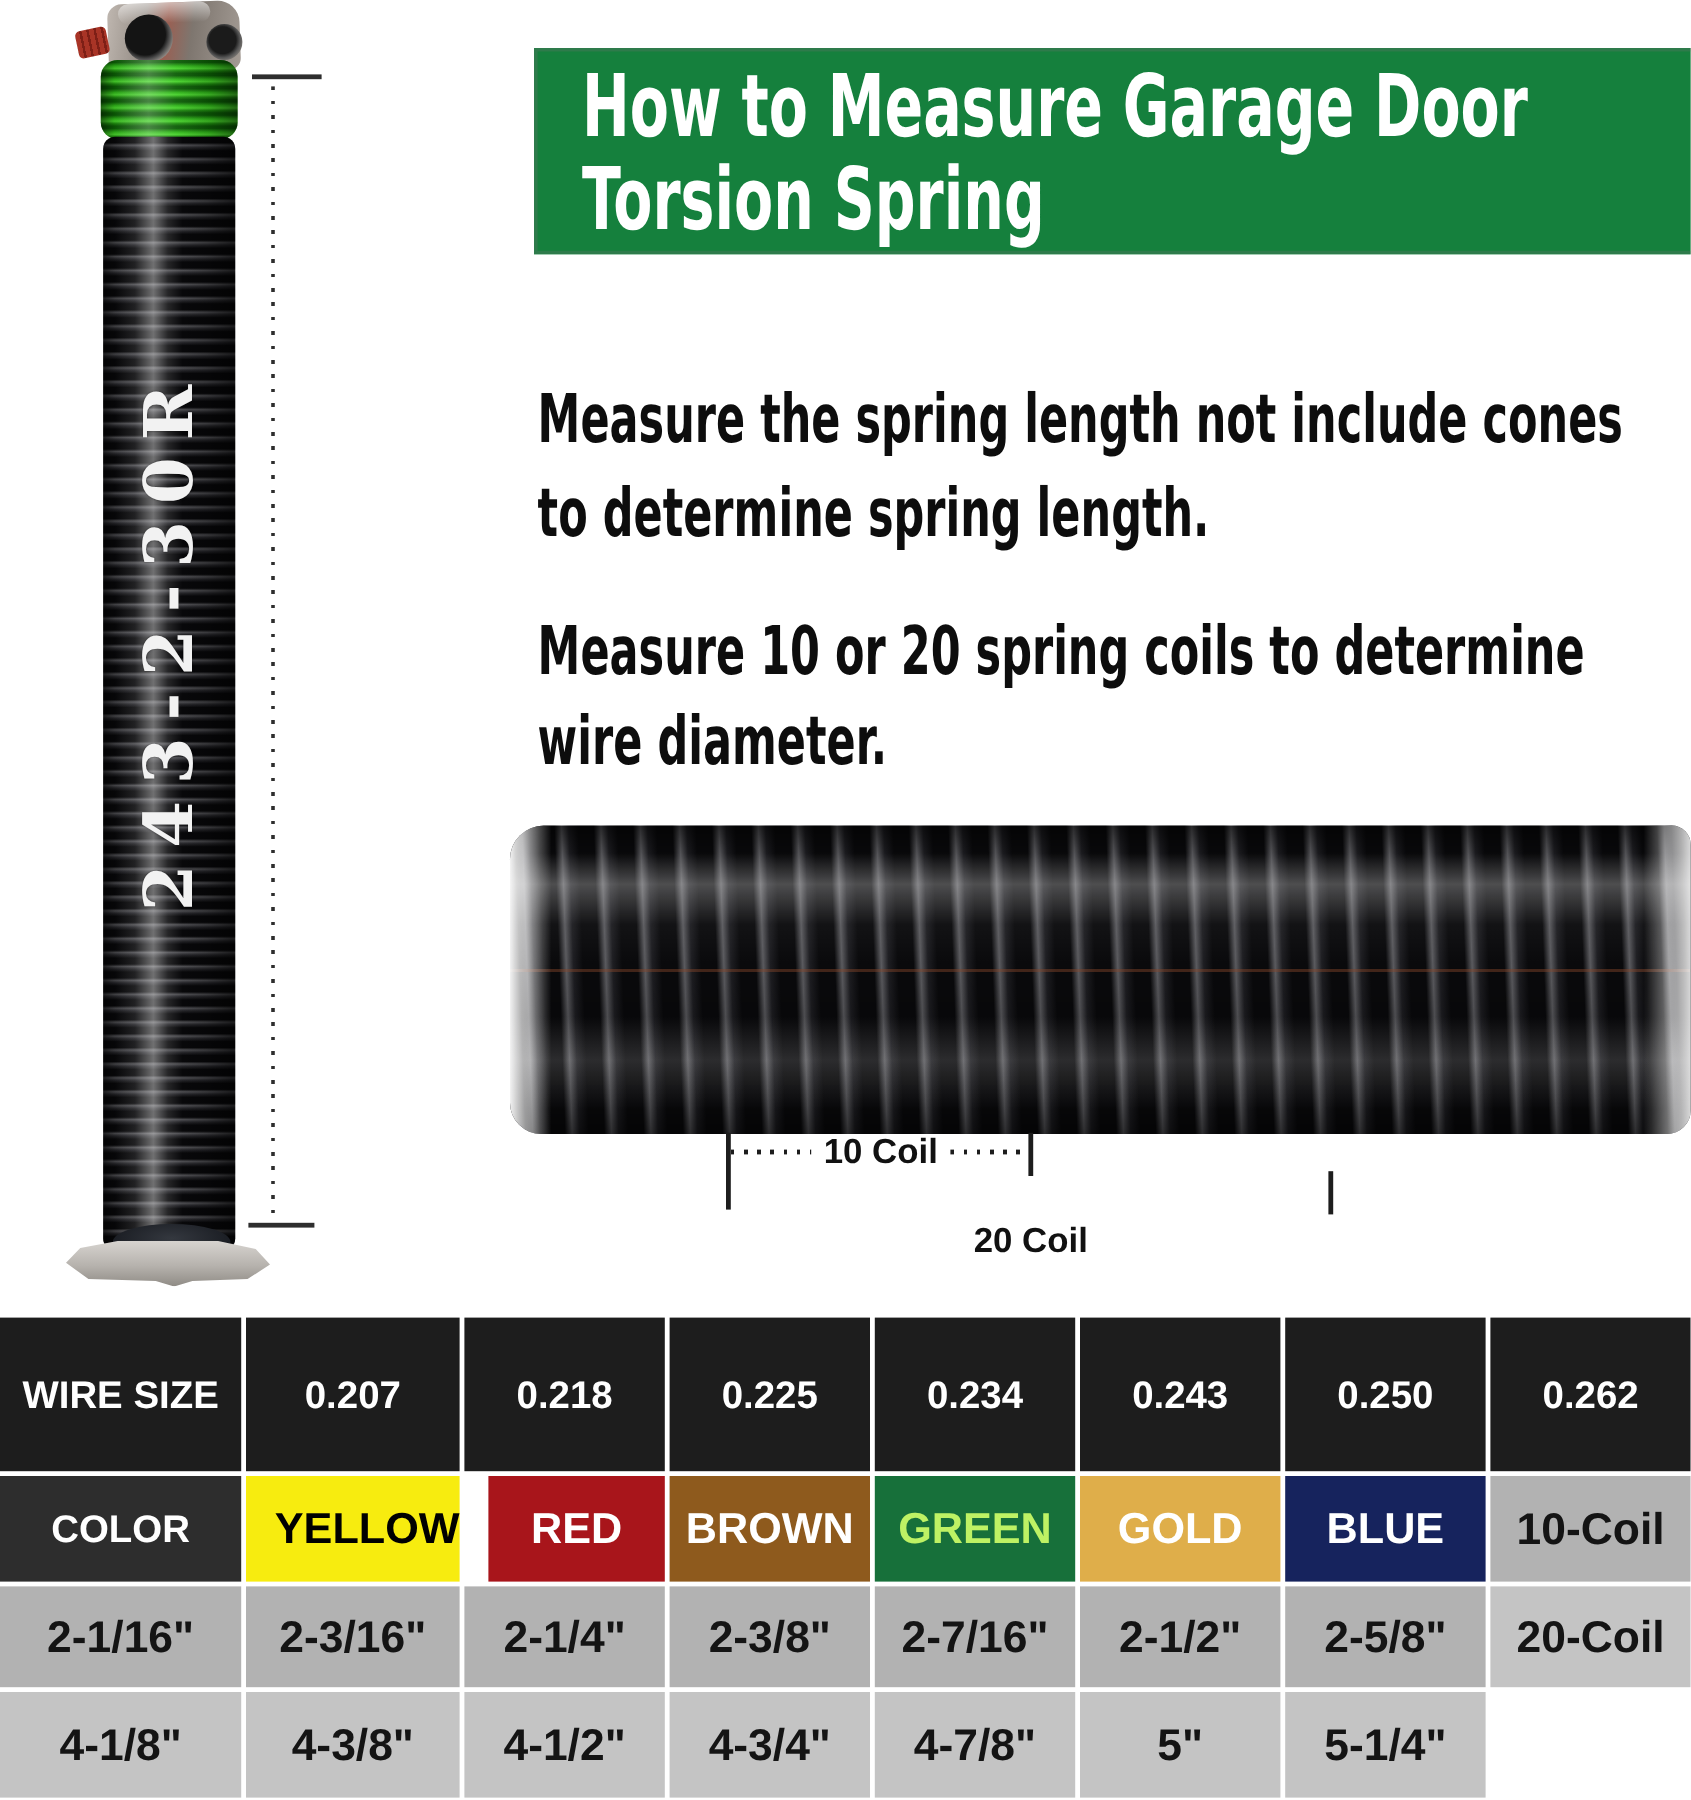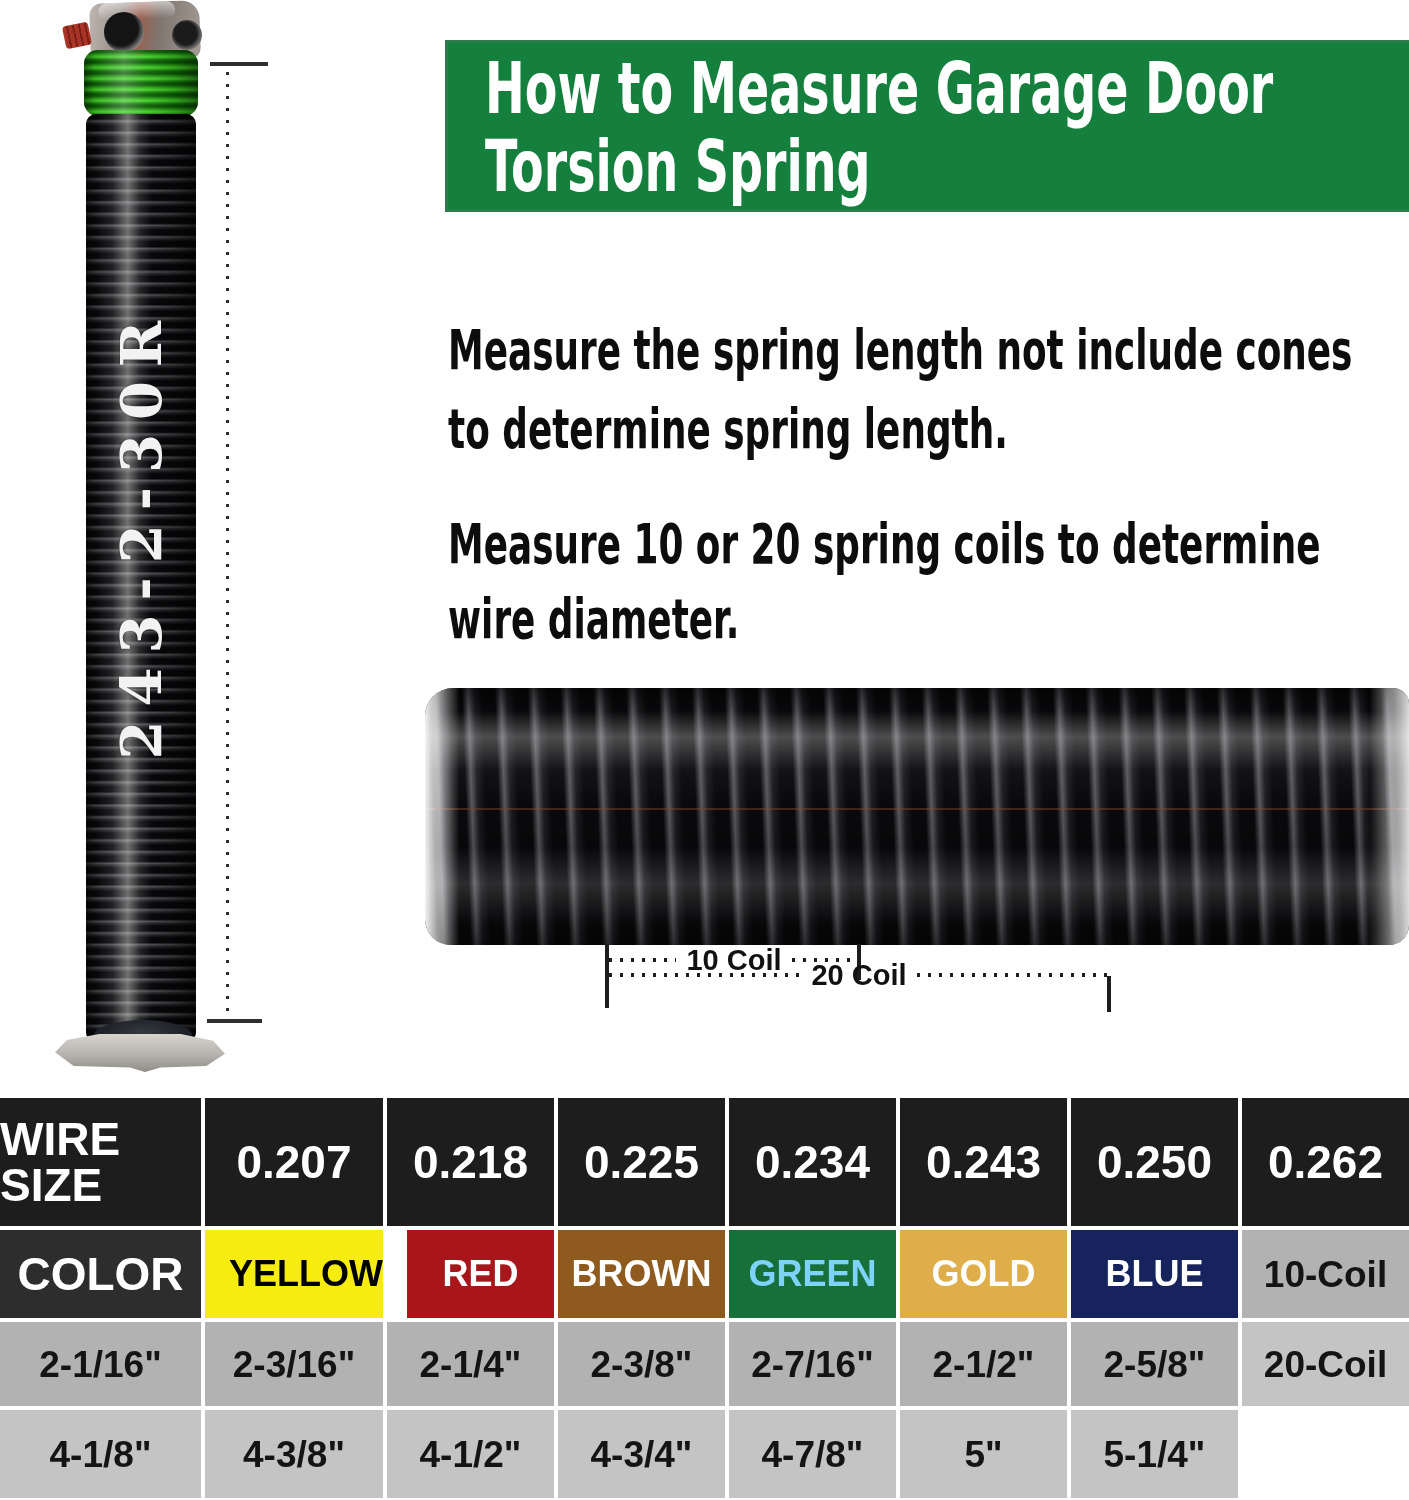--- a/index.html
+++ b/index.html
@@ -68,29 +68,29 @@
     linear-gradient(180deg,transparent 0 46.6%,rgba(135,70,42,.45) 46.6% 47.4%,transparent 47.4%),
     linear-gradient(180deg,rgba(0,0,0,.55) 0%,rgba(0,0,0,.08) 9%,rgba(255,255,255,.28) 19%,rgba(255,255,255,.04) 32%,rgba(0,0,0,0) 46%,rgba(0,0,0,.14) 62%,rgba(255,255,255,.14) 76%,rgba(0,0,0,.26) 92%,rgba(0,0,0,.5) 100%);}
 
   
   .tick{position:absolute;width:4px;background:#1d1d1d;}
   .tick-shared{left:605px;top:944px;height:64px;}
   .tick-10{left:857px;top:944px;height:36px;}
   .tick-20{left:1107px;top:976px;height:36px;}
   .m-row{position:absolute;display:flex;align-items:center;height:36px;}
   .m-row-10{left:609px;top:942px;width:250px;}
-  .m-row-20{left:609px;top:957px;width:500px;}
+  .m-row-20{left:609px;top:1016px;width:500px;flex-direction:column;}
   .m-dot{flex:1;height:4px;background:repeating-linear-gradient(90deg,#1d1d1d 0 3px,transparent 3px 11px);}
   .m-label{font-weight:700;font-size:29px;color:#111;padding:0 10px;white-space:nowrap;}
 
   
   .spec-table{position:absolute;left:0;top:1098px;width:1409px;display:grid;
     grid-template-columns:201px repeat(7,1fr);grid-template-rows:128px 88px 84px 88px;
     gap:4px;background:#ffffff;}
-  .cell{display:flex;align-items:center;justify-content:center;font-weight:700;font-size:46px;line-height:1;}
+  .cell{display:flex;align-items:center;justify-content:center;font-weight:700;font-size:32px;line-height:1;}
   .head{background:#1d1d1d;color:#fff;}
   .color-label{background:#2d2d2d;color:#fff;}
   .color-cell{font-size:36px;}
   .r10{background:#b2b2b2;color:#141414;font-size:37px;}
   .r20{background:#c4c4c4;color:#141414;font-size:37px;}
 </style>
 </head>
 <body>
 
 <div class="canvas">
@@ -146,21 +146,21 @@
     <div class="cell head">0.225</div>
     <div class="cell head">0.234</div>
     <div class="cell head">0.243</div>
     <div class="cell head">0.250</div>
     <div class="cell head">0.262</div>
 
     <div class="cell color-label">COLOR</div>
     <div class="cell color-cell" style="background: rgb(247, 236, 15); color: #000000; padding-left: 24px;">YELLOW</div>
     <div class="cell color-cell" style="background: rgb(168, 21, 27); color: rgb(255, 255, 255); margin-left: 20px;">RED</div>
     <div class="cell color-cell" style="background: rgb(142, 90, 29); color: rgb(255, 255, 255);">BROWN</div>
-    <div class="cell color-cell" style="background: rgb(23, 112, 58); color: #7dd3fc; text-align: center;">GREEN</div>
+    <div class="cell color-cell" style="background: rgb(23, 112, 58); color: #bef264; text-align: center;">GREEN</div>
     <div class="cell color-cell" style="background: rgb(223, 174, 74); color: rgb(255, 255, 255);">GOLD</div>
     <div class="cell color-cell" style="background: rgb(22, 35, 93); color: rgb(255, 255, 255);">BLUE</div>
 
     <div class="cell r10">10-Coil</div>
     <div class="cell r10">2-1/16"</div>
     <div class="cell r10">2-3/16"</div>
     <div class="cell r10">2-1/4"</div>
     <div class="cell r10">2-3/8"</div>
     <div class="cell r10">2-7/16"</div>
     <div class="cell r10">2-1/2"</div>

